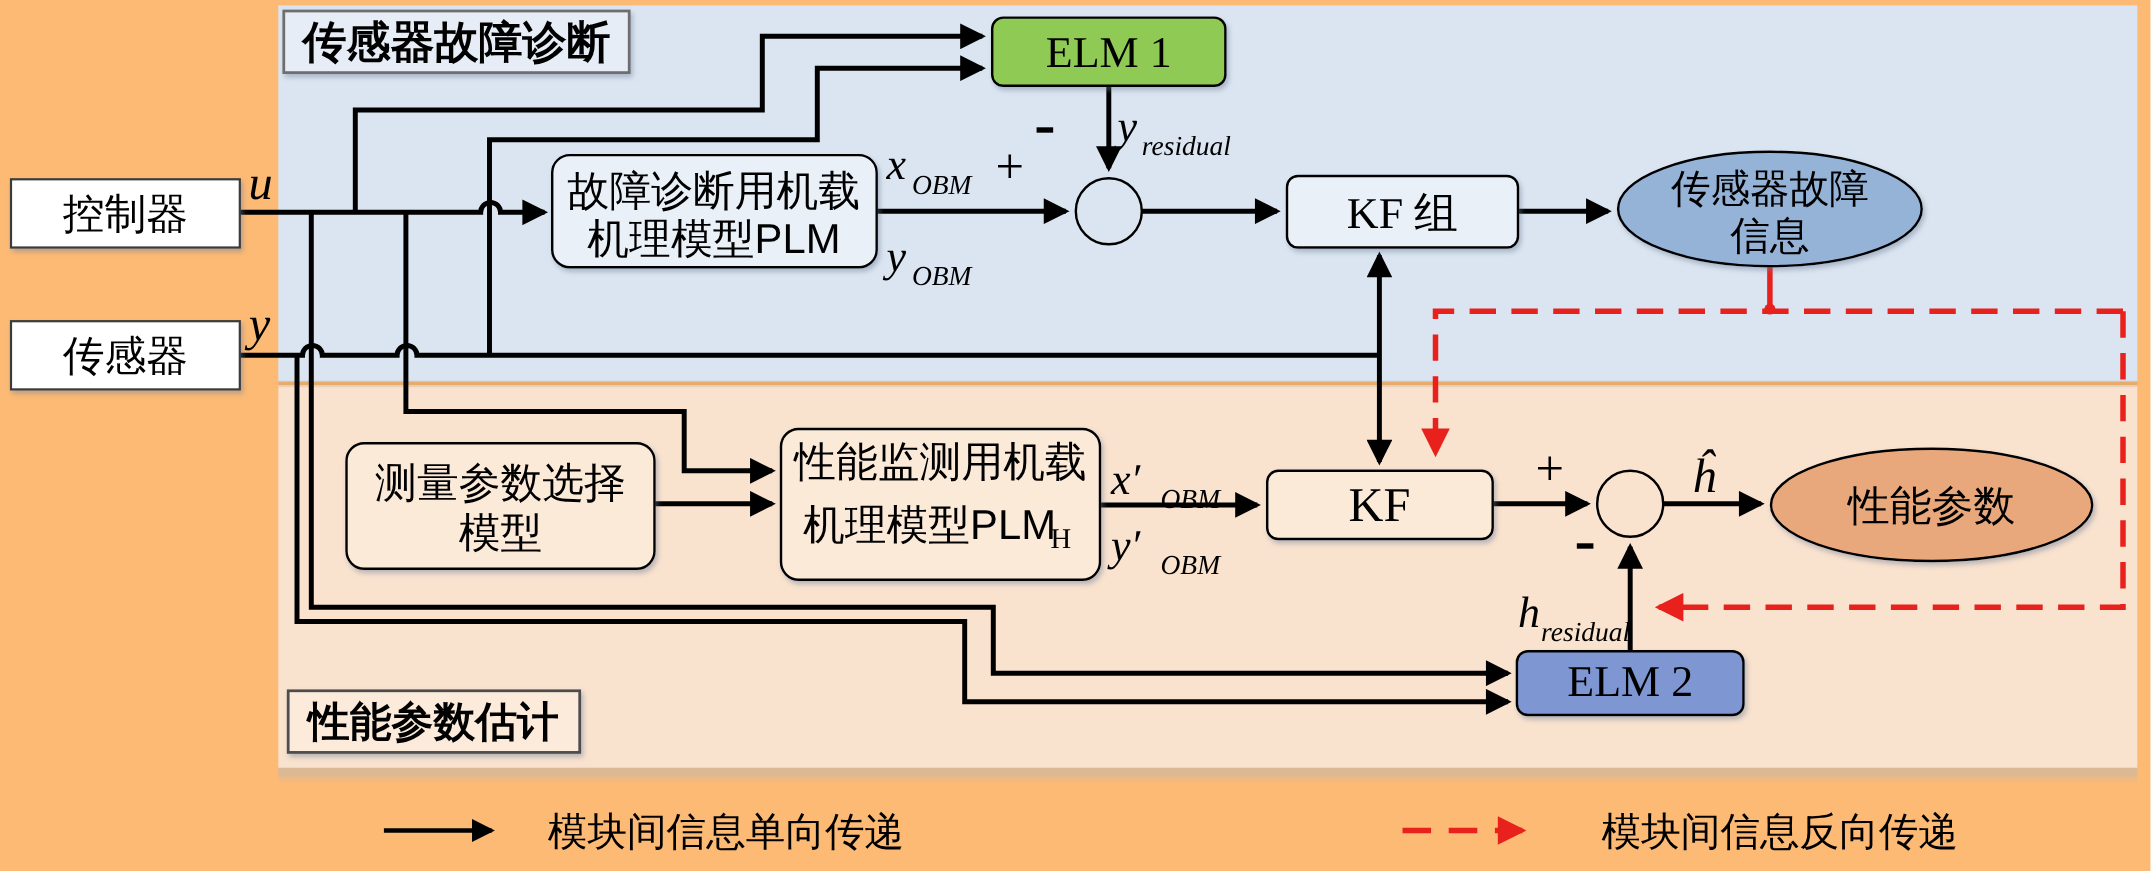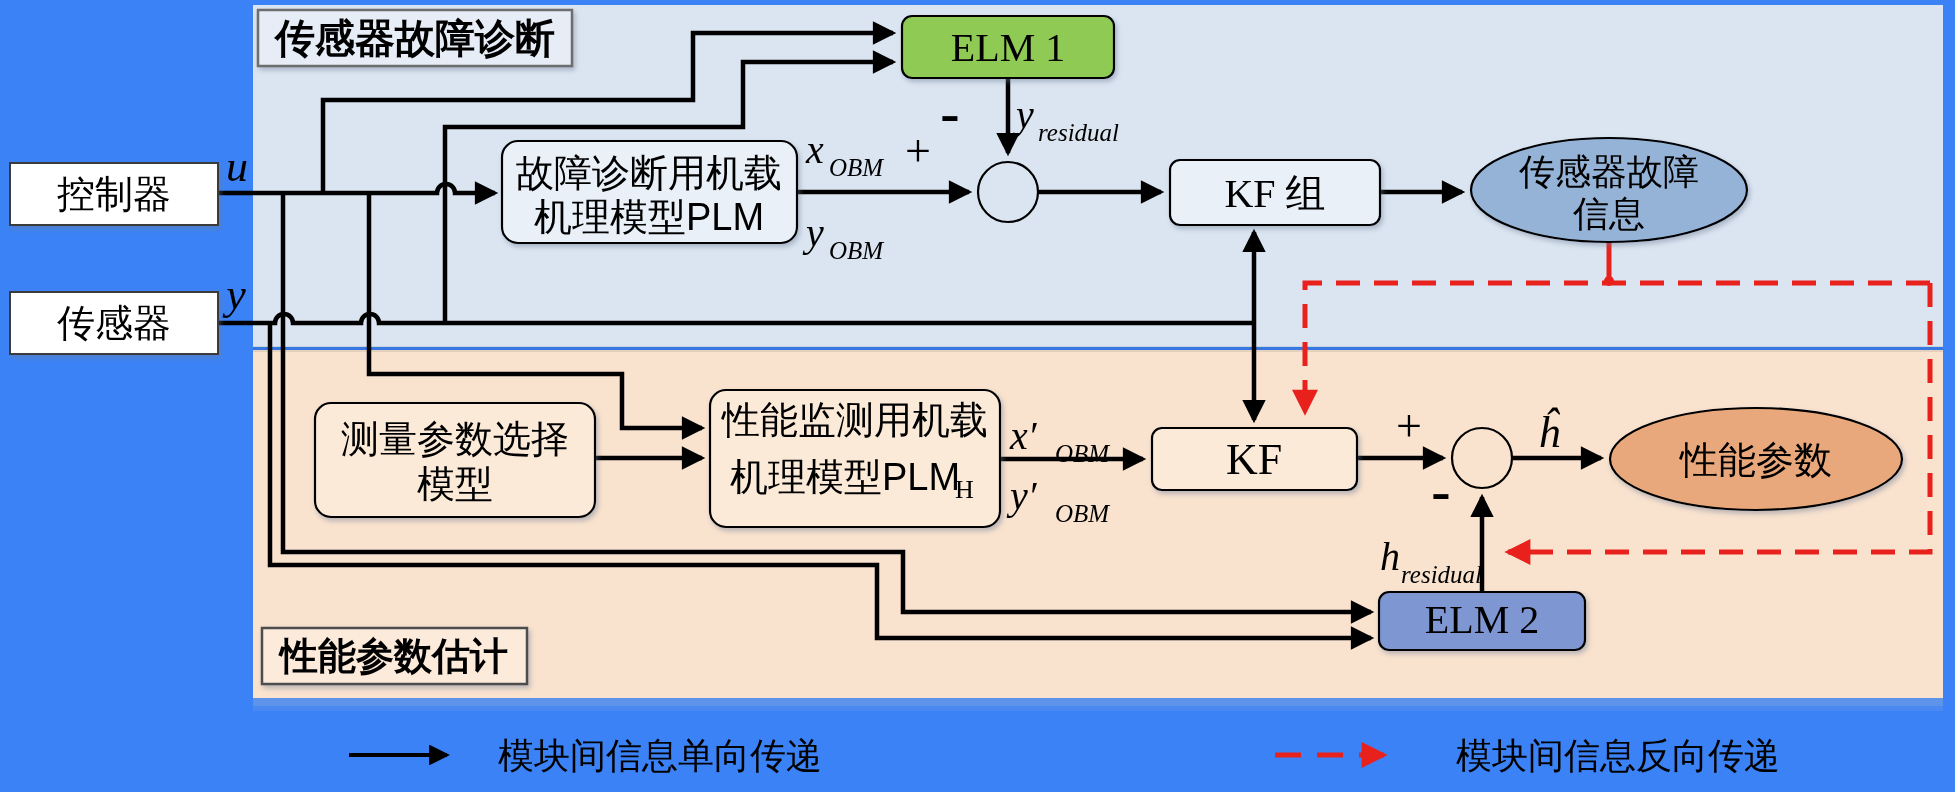--- a/index.html
+++ b/index.html
@@ -1,16 +1,16 @@
 <!DOCTYPE html>
 <html><head>
 <meta charset="utf-8">
 <style>
   html,body{margin:0;padding:0;background:#ffffff;}
-  .stage{width:1955px;height:792px;position:relative;background:#3b82f6;font-family:"Liberation Sans",sans-serif;}
+  .stage{width:1955px;height:792px;position:relative;background:#fdba74;font-family:"Liberation Sans",sans-serif;}
   svg{display:block;}
   text{user-select:none;}
   .cjk{font-family:"Liberation Sans",sans-serif;fill:#000;}
   .srf{font-family:"Liberation Serif",serif;fill:#000;}
   .math{font-family:"Liberation Serif",serif;font-style:italic;fill:#000;}
   .wire{stroke:#000;stroke-width:4.5;fill:none;}
   .wire-thin{stroke:#000;stroke-width:4;fill:none;}
   .node{stroke:#000;stroke-width:2.2;}
   .redwire{stroke-width:5;fill:none;}
 </style>

